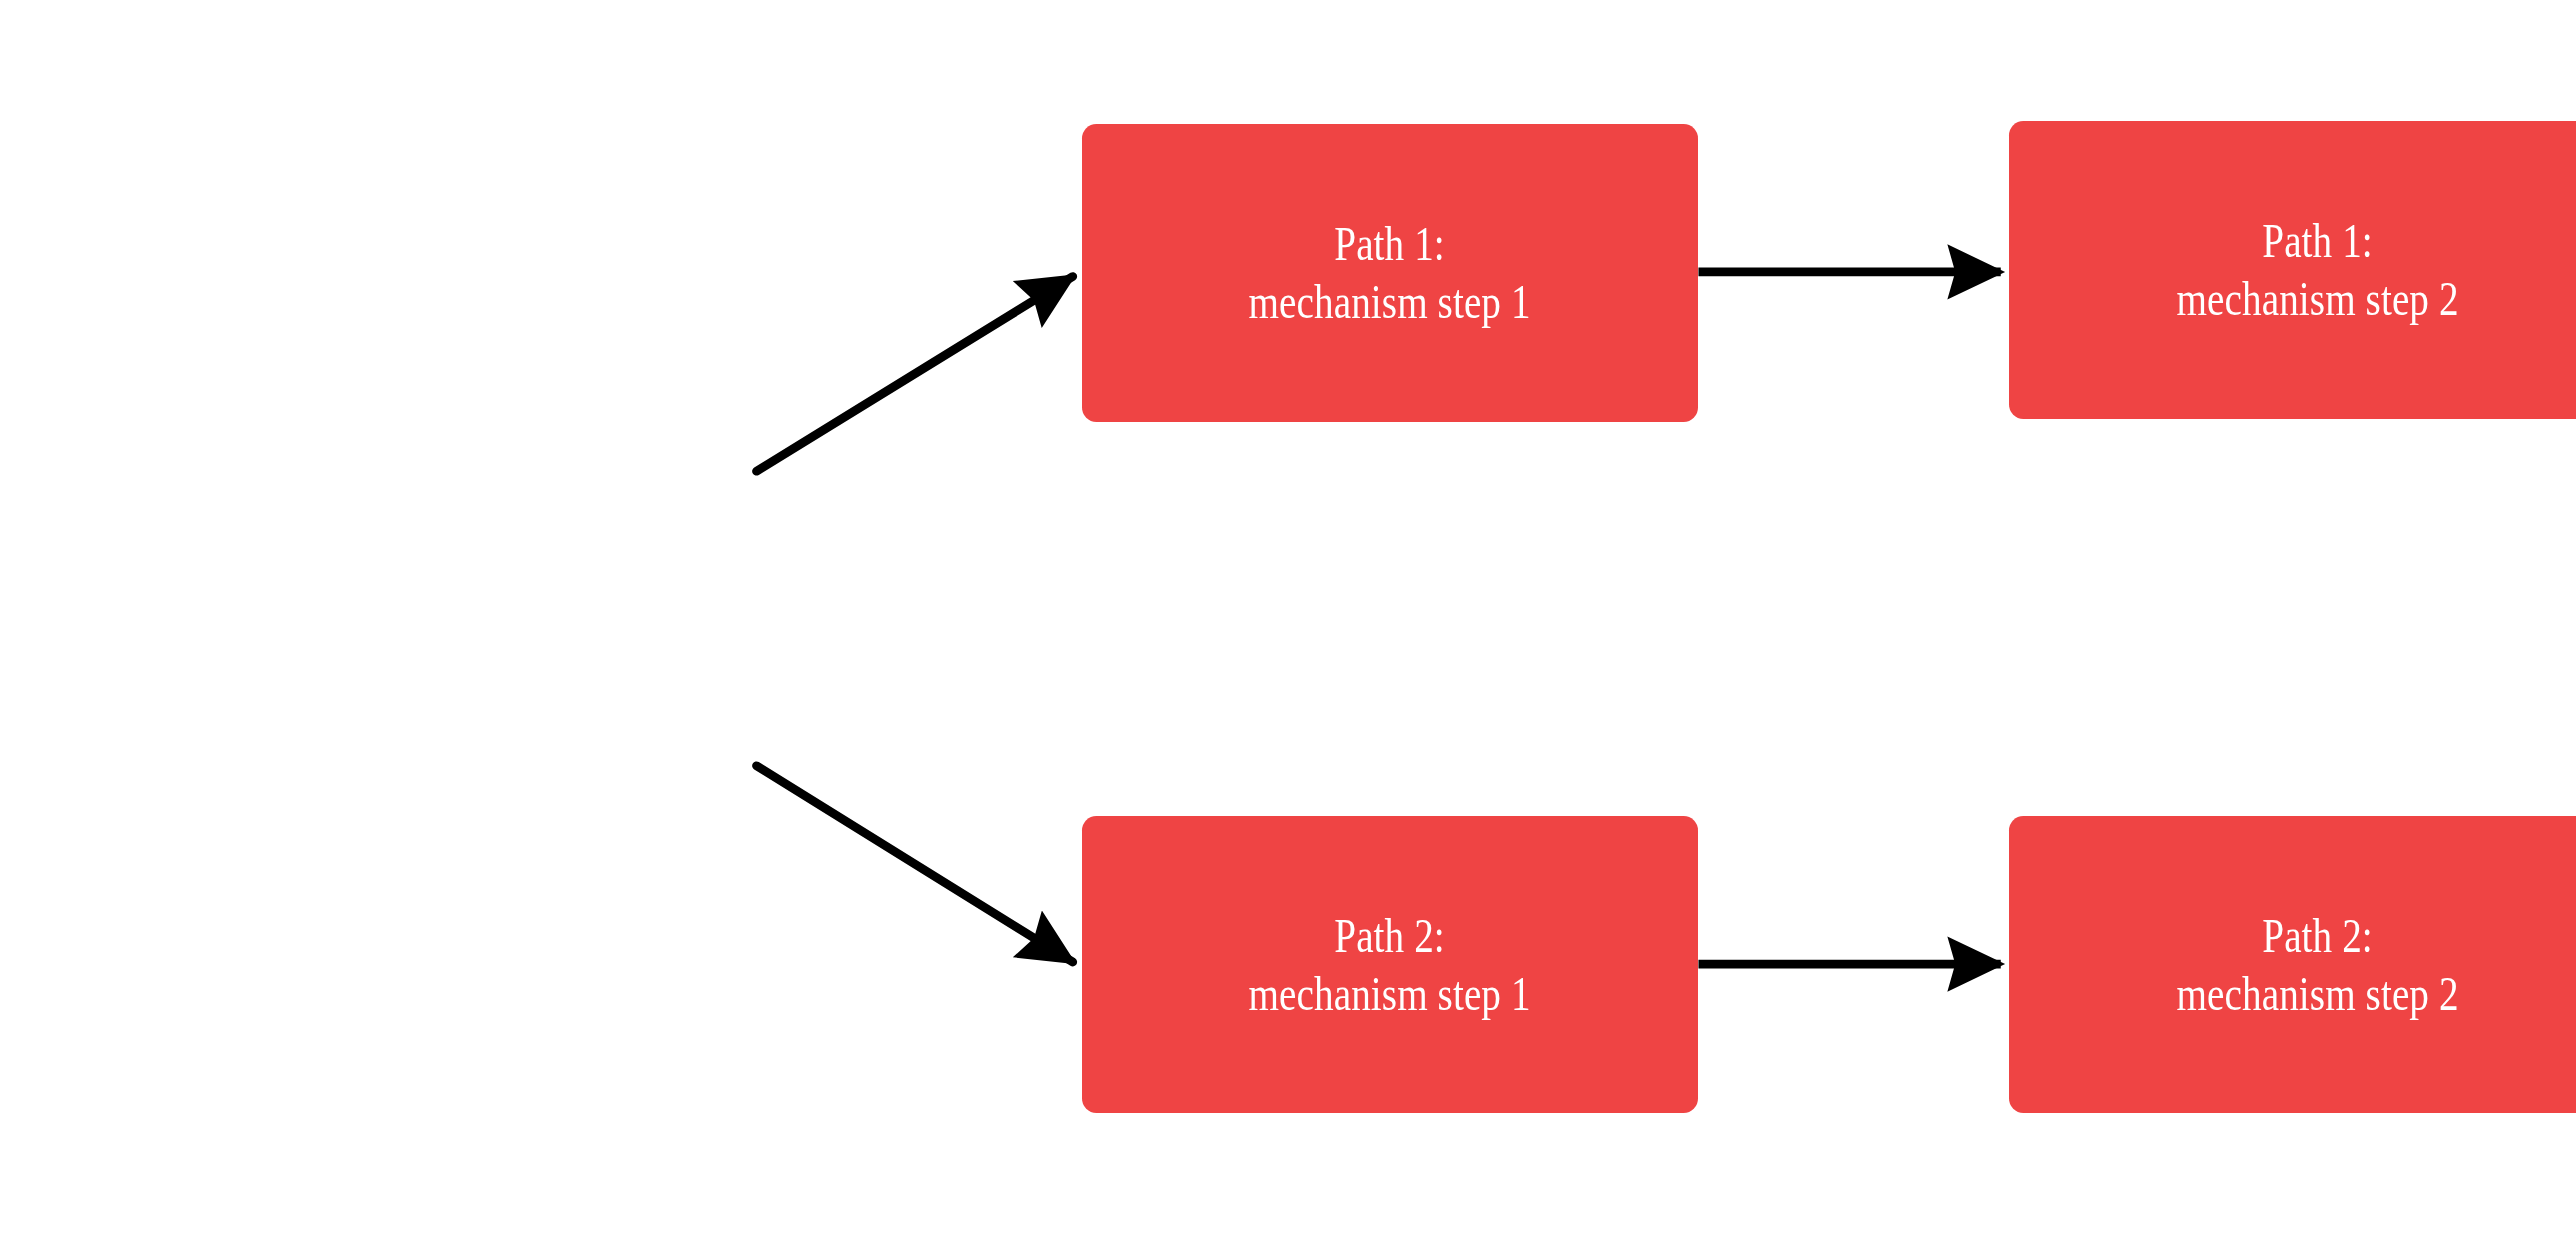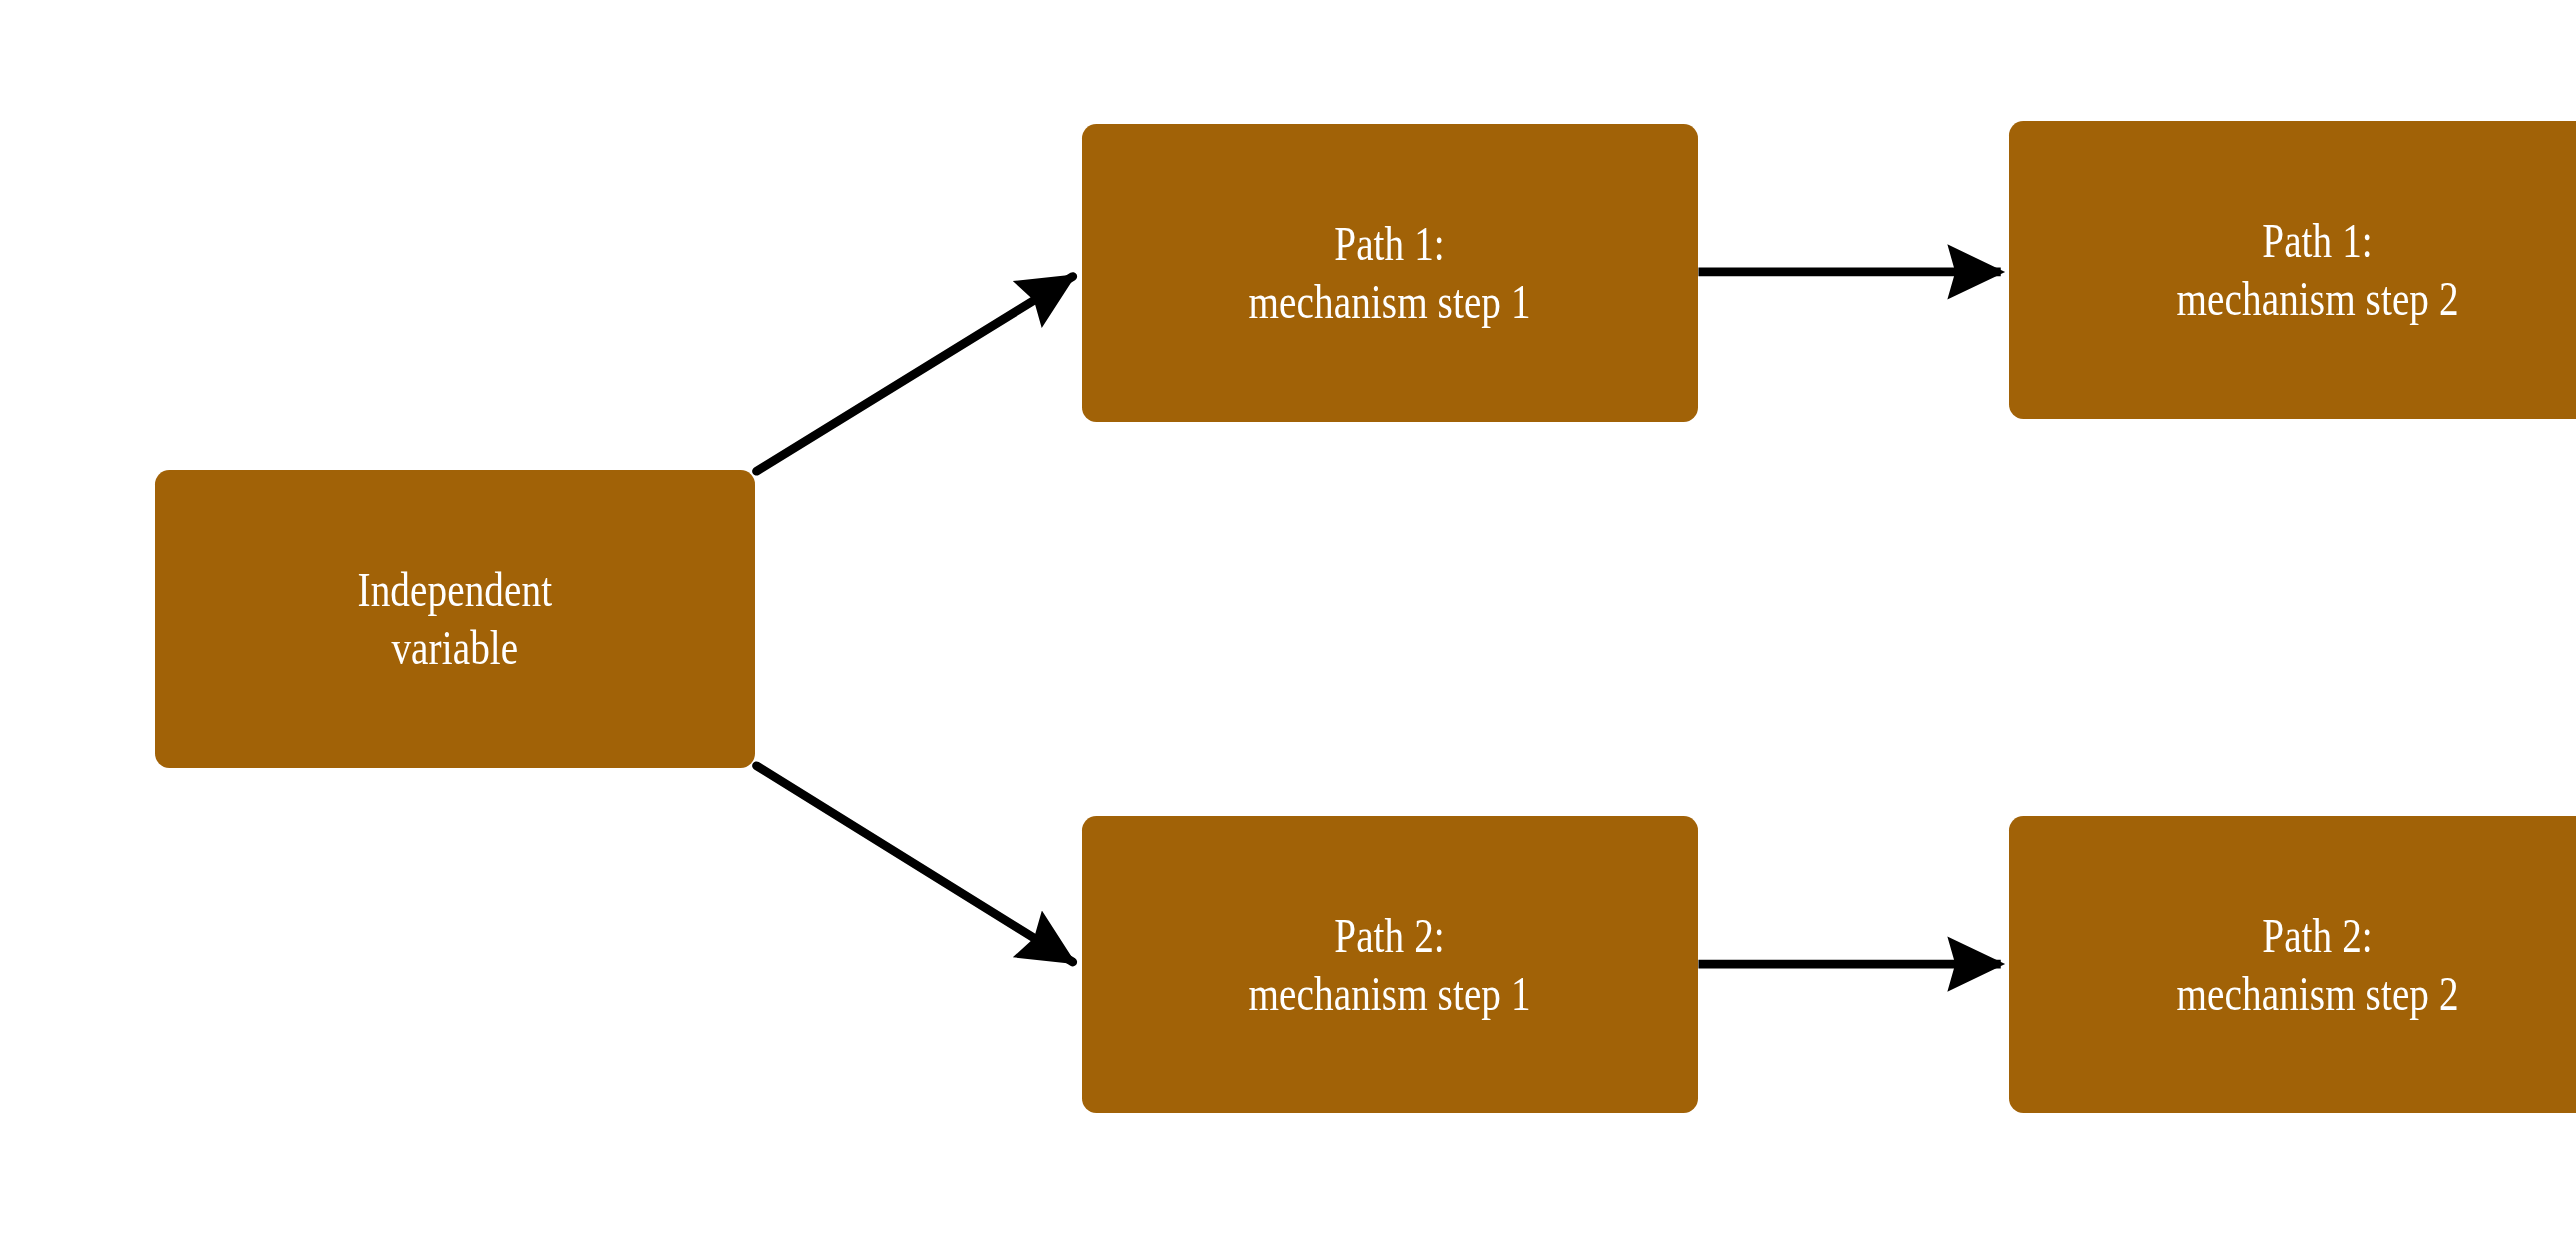--- a/index.html
+++ b/index.html
@@ -24,21 +24,21 @@
     position: absolute;
     left: 0;
     top: 0;
     width: 3709px;
     height: 1236px;
     z-index: 1;
   }
   .node-box {
     position: absolute;
     z-index: 2;
-    background: #a16207;
+    background: #ef4444;
     border-radius: 14.4px;
     display: flex;
     align-items: center;
     justify-content: center;
     box-sizing: border-box;
   }
   .node-label {
     color: #ffffff;
     font-family: "Liberation Serif", "DejaVu Serif", serif;
     font-size: 49px;
@@ -69,24 +69,20 @@
 
     <line x1="5102" y1="528" x2="5593" y2="886" stroke="#000000" stroke-width="17" stroke-linecap="round" marker-end="url(#arrowhead)"></line>
 
     <line x1="1468" y1="1487" x2="2082" y2="1868" stroke="#000000" stroke-width="17" stroke-linecap="round" marker-end="url(#arrowhead)"></line>
 
     <line x1="3297" y1="1872" x2="3884" y2="1872" stroke="#000000" stroke-width="17" stroke-linecap="butt" marker-end="url(#arrowhead)"></line>
 
     <line x1="5102" y1="1872" x2="5594" y2="1497" stroke="#000000" stroke-width="17" stroke-linecap="round" marker-end="url(#arrowhead)"></line>
   </svg>
 
-  <div class="node-box" id="node-independent-variable" style="left:155px; top:470px; width:600px; height:298px;">
-    <div class="node-label">Independent
-variable</div>
-  </div>
 
   <div class="node-box" id="node-path1-step1" style="left:1082px; top:124px; width:616px; height:298px;">
     <div class="node-label">Path 1:
 mechanism step 1</div>
   </div>
 
   <div class="node-box" id="node-path1-step2" style="left:2009px; top:121px; width:618px; height:298px;">
     <div class="node-label">Path 1:
 mechanism step 2</div>
   </div>

